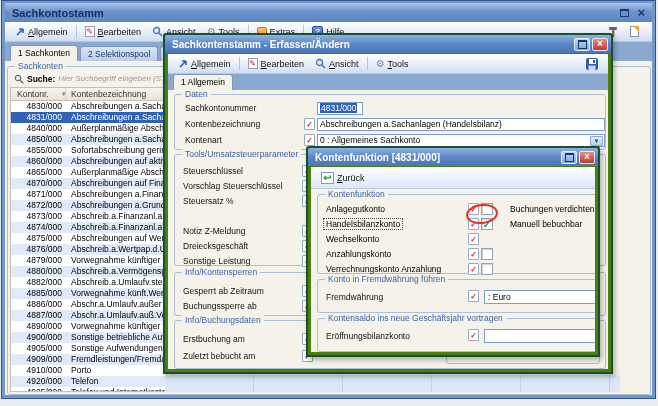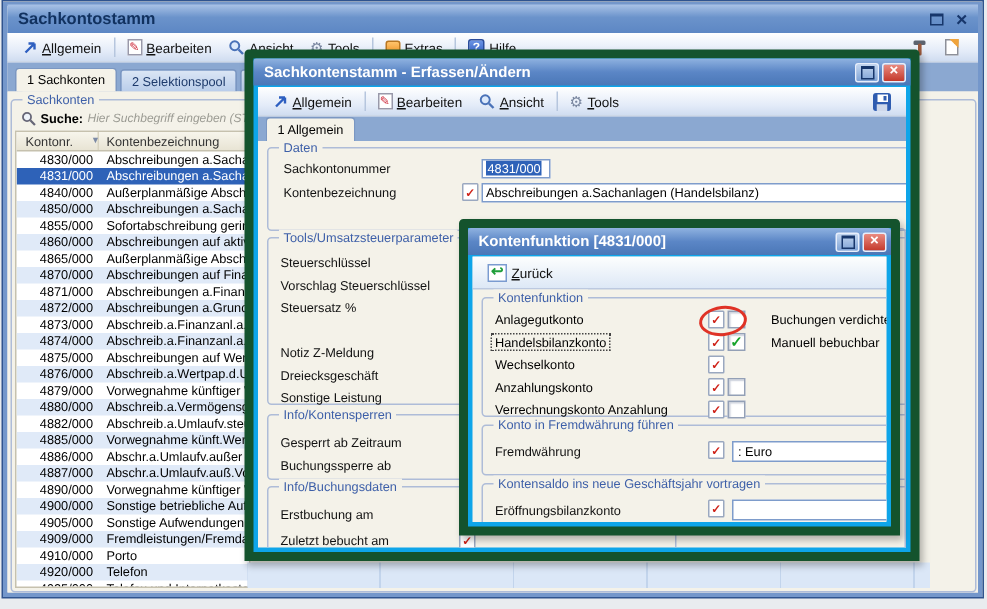--- a/index.html
+++ b/index.html
@@ -55,21 +55,21 @@
   .row { height:11px; display:flex; font-size:8.5px; line-height:11px; white-space:nowrap; }
   .row.alt { background:#e0eaf8; }
   .row.sel { background:#2e62b8; color:#fff; }
   .row .nr { width:55px; text-align:right; padding-right:4px; flex:none; }
   .row .nm { flex:1; overflow:hidden; padding-left:5px; }
 
   .bottomband { position:absolute; left:160px; top:314px; width:455px; height:17px;
     background:repeating-linear-gradient(90deg,#dbe7f7 0 88px,#c2d4ec 88px 89px); }
 
   
-  .dialog { position:absolute; background:#0ea5e9; border:6px solid #14532d;
+  .dialog { position:absolute; background:#4d7c0f; border:2px solid #14532d;
     border-radius:3px 3px 0 0; box-shadow:2px 3px 5px rgba(0,0,0,.28); }
   .dlg-title { height:18px; display:flex; align-items:center; padding:0 3px 0 7px; color:#fff;
     font-weight:bold; font-size:10px; background:linear-gradient(180deg,#8fb2e0,#5b86c6 50%,#4a77b7);
     border-radius:2px 2px 0 0; }
   .dlg-btns { margin-left:auto; display:flex; gap:2px; }
   .dbtn { width:16px; height:13px; border:1px solid #e7eefb; border-radius:2px;
     display:flex; align-items:center; justify-content:center; font-size:9px; line-height:1; }
   .dbtn.max { background:linear-gradient(#c3d6ef,#7fa3d6); }
   .dbtn.max::after { content:""; width:7px; height:6px; border:1px solid #17366b; border-top-width:2px; }
   .dbtn.close { background:linear-gradient(#e98b80,#c4392c); color:#fff; font-weight:bold; font-size:10px; }
@@ -411,20 +411,28 @@
           <span class="grp-label">Daten</span>
           <div class="frow" style="top:7px;">
             <span class="flabel">Sachkontonummer</span>
             <span class="finput" style="width:46px;"><span class="selmark">4831/000</span></span>
           </div>
           <div class="frow" style="top:23px;">
             <span class="flabel">Kontenbezeichnung</span>
             <span class="editic"></span>
             <span class="finput" style="width:288px;">Abschreibungen a.Sachanlagen (Handelsbilanz)</span>
           </div>
+          <div class="frow" style="top:39px;">
+            <span class="flabel">Kontenart</span>
+            <span class="editic"></span>
+            <span class="finput" style="width:288px;">
+              <span>0 : Allgemeines Sachkonto</span>
+              <span class="combo-btn"></span>
+            </span>
+          </div>
         </div>
 
         <div class="grp" style="left:6px; top:64px; width:432px; height:112px;">
           <span class="grp-label">Tools/Umsatzsteuerparameter</span>
           <div>
               <div class="lrow" style="top: 10px;">
                 <span class="flabel2">Steuerschlüssel</span>
                 <span class="editic"></span>
               </div>
               <div class="lrow" style="top: 25px;">

